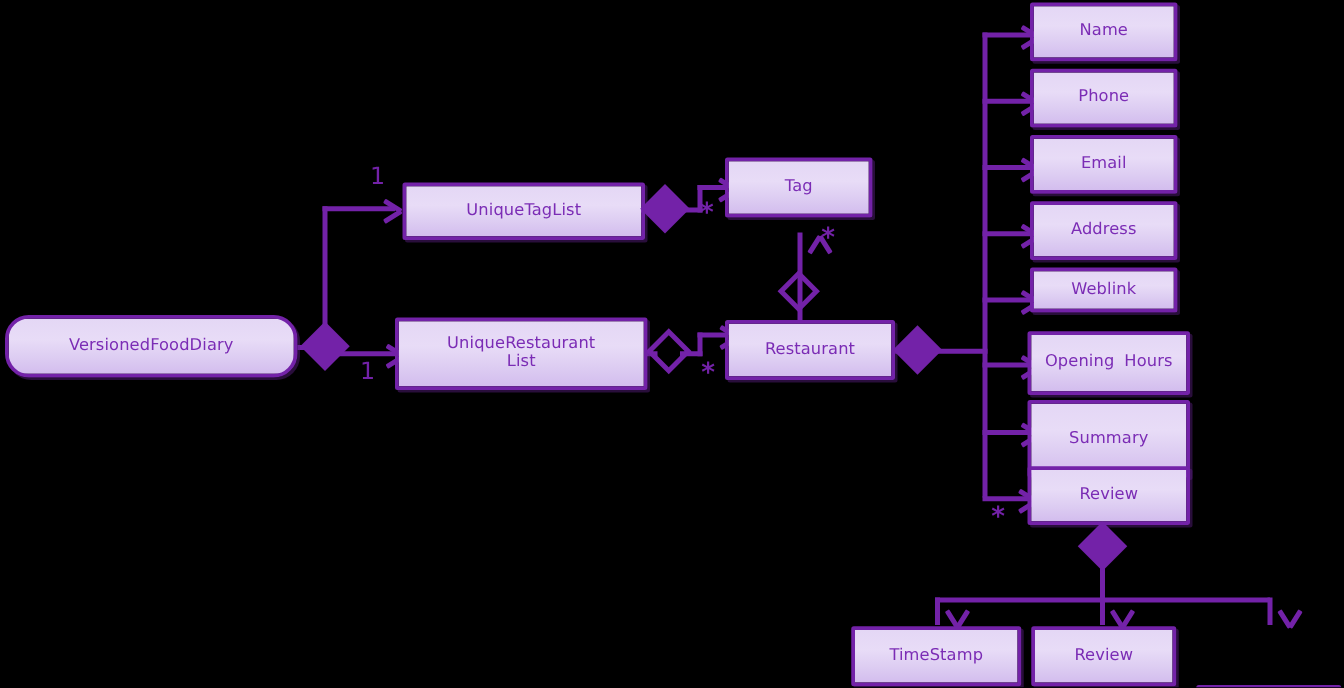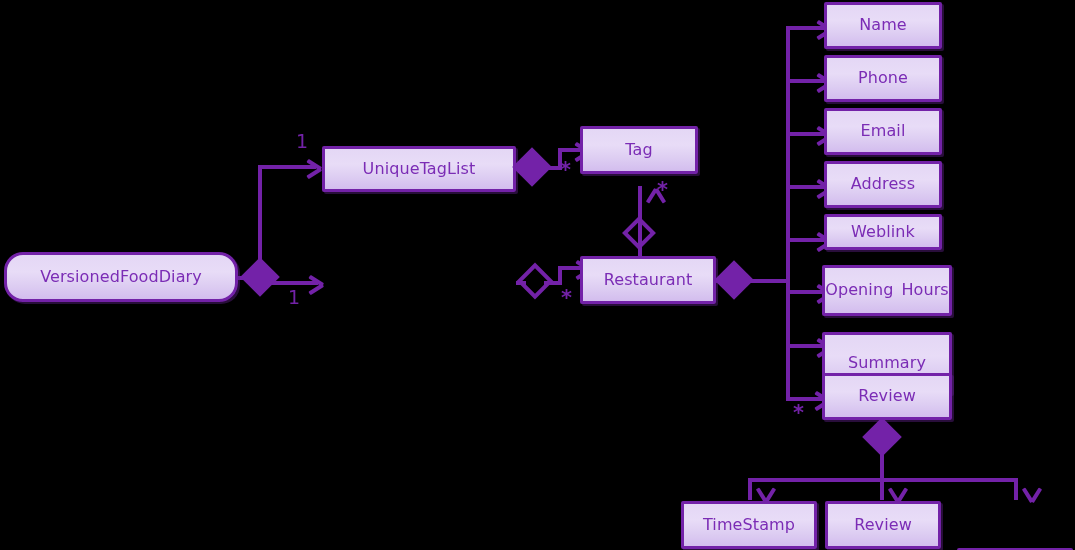--- a/index.html
+++ b/index.html
@@ -21,21 +21,21 @@
     box-sizing: border-box;
     border: 3px solid #7322a8;
     border-radius: 2px;
     background: linear-gradient(to bottom, #e4d7f5 0%, #e8dcf7 38%, #ddcdf2 70%, #d3bdee 100%);
     color: #7b2cb5;
     display: flex;
     align-items: center;
     justify-content: center;
     text-align: center;
     line-height: 1.14;
-    font-size: 16px;
+    font-size: 13px;
     font-weight: 400;
     letter-spacing: 0.1px;
     box-shadow: 2px 2px 0 rgba(90,30,130,0.45);
     z-index: 6;
   }
   .uml-box .lbl { display: block; padding: 0 4px; }
 
   
   .ln {
     position: absolute;
@@ -231,20 +231,24 @@
     </div>
 
   <div class="uml-box" style="left:4px; top:252px; width:234px; height:50px;border-radius:19px;">
     <span class="lbl">VersionedFoodDiary</span>
   </div>
 
   <div class="uml-box" style="left:322px; top:146px; width:194px; height:46px;">
     <span class="lbl">UniqueTagList</span>
   </div>
 
+  <div class="uml-box" style="left:316px; top:254px; width:202px; height:58px; flex-direction:column;">
+    <span class="lbl">UniqueRestaurant</span>
+    <span class="lbl">List</span>
+  </div>
 
   <div class="uml-box" style="left:580px; top:126px; width:118px; height:48px;">
     <span class="lbl">Tag</span>
   </div>
 
   <div class="uml-box" style="left:580px; top:256px; width:136px; height:48px;">
     <span class="lbl">Restaurant</span>
   </div>
 
   <div class="uml-box" style="left:824px; top:2px; width:118px; height:47px;">
@@ -265,21 +269,21 @@
 
   <div class="uml-box" style="left:824px; top:214px; width:118px; height:36px;">
     <span class="lbl">Weblink</span>
   </div>
 
   <div class="uml-box" style="left:822px; top:265px; width:130px; height:51px; flex-direction:row;">
     <span class="lbl">Opening</span>
     <span class="lbl">Hours</span>
   </div>
 
-  <div class="uml-box" style="left:822px; top:320px; width:130px; height:62px;margin-top:12px;">
+  <div class="uml-box" style="left:822px; top:320px; width:130px; height:62px;">
     <span class="lbl">Summary</span>
   </div>
 
   <div class="uml-box" style="left:822px; top:373px; width:130px; height:47px;">
     <span class="lbl">Review</span>
   </div>
 
   <div class="uml-box" style="left:681px; top:501px; width:136px; height:48px;">
     <span class="lbl">TimeStamp</span>
   </div>

